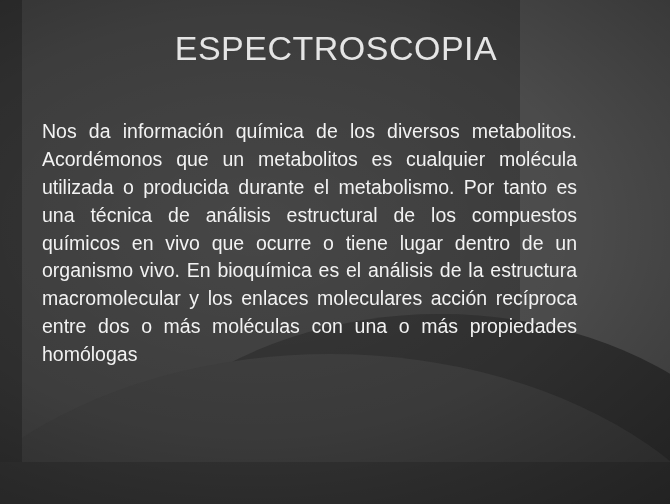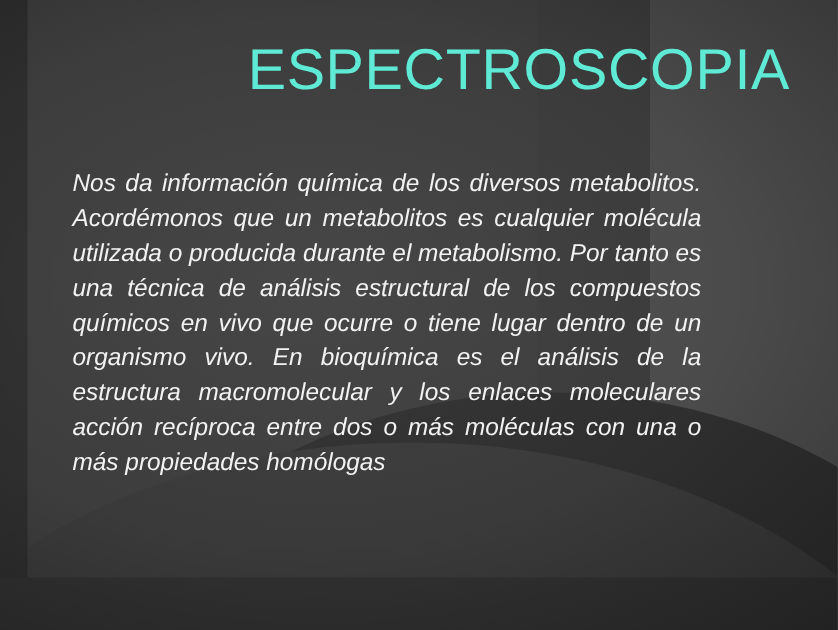--- a/index.html
+++ b/index.html
@@ -111,41 +111,40 @@
   .content {
     position: absolute;
     inset: 0;
     padding: 0;
   }
   .slide-title {
     position: absolute;
     top: 30px;
     left: 40px;
     width: 592px;
-    text-align: right;
-    color: #5eead4;
-    font-size: 46px;
+    text-align: center;
+    color: #e5e5e5;
+    font-size: 34px;
     font-weight: normal;
     letter-spacing: 0.5px;
     line-height: 1.1;
   }
   .slide-body {
     position: absolute;
     top: 118px;
     left: 42px;
     width: 535px;
     color: #f2f2f2;
     font-size: 19.5px;
     line-height: 1.43;
     text-align: justify;
     text-justify: inter-word;
   }
   .slide-body p {
-    margin: 16px;
-    font-style: italic;
+    margin: 0;
   }
 </style>
 </head>
 <body>
 
 <div class="slide">
   <div class="bg-base"></div>
   <div class="bg-light-right"></div>
   <div class="bg-curve-a"></div>
   <div class="bg-curve-b"></div>

